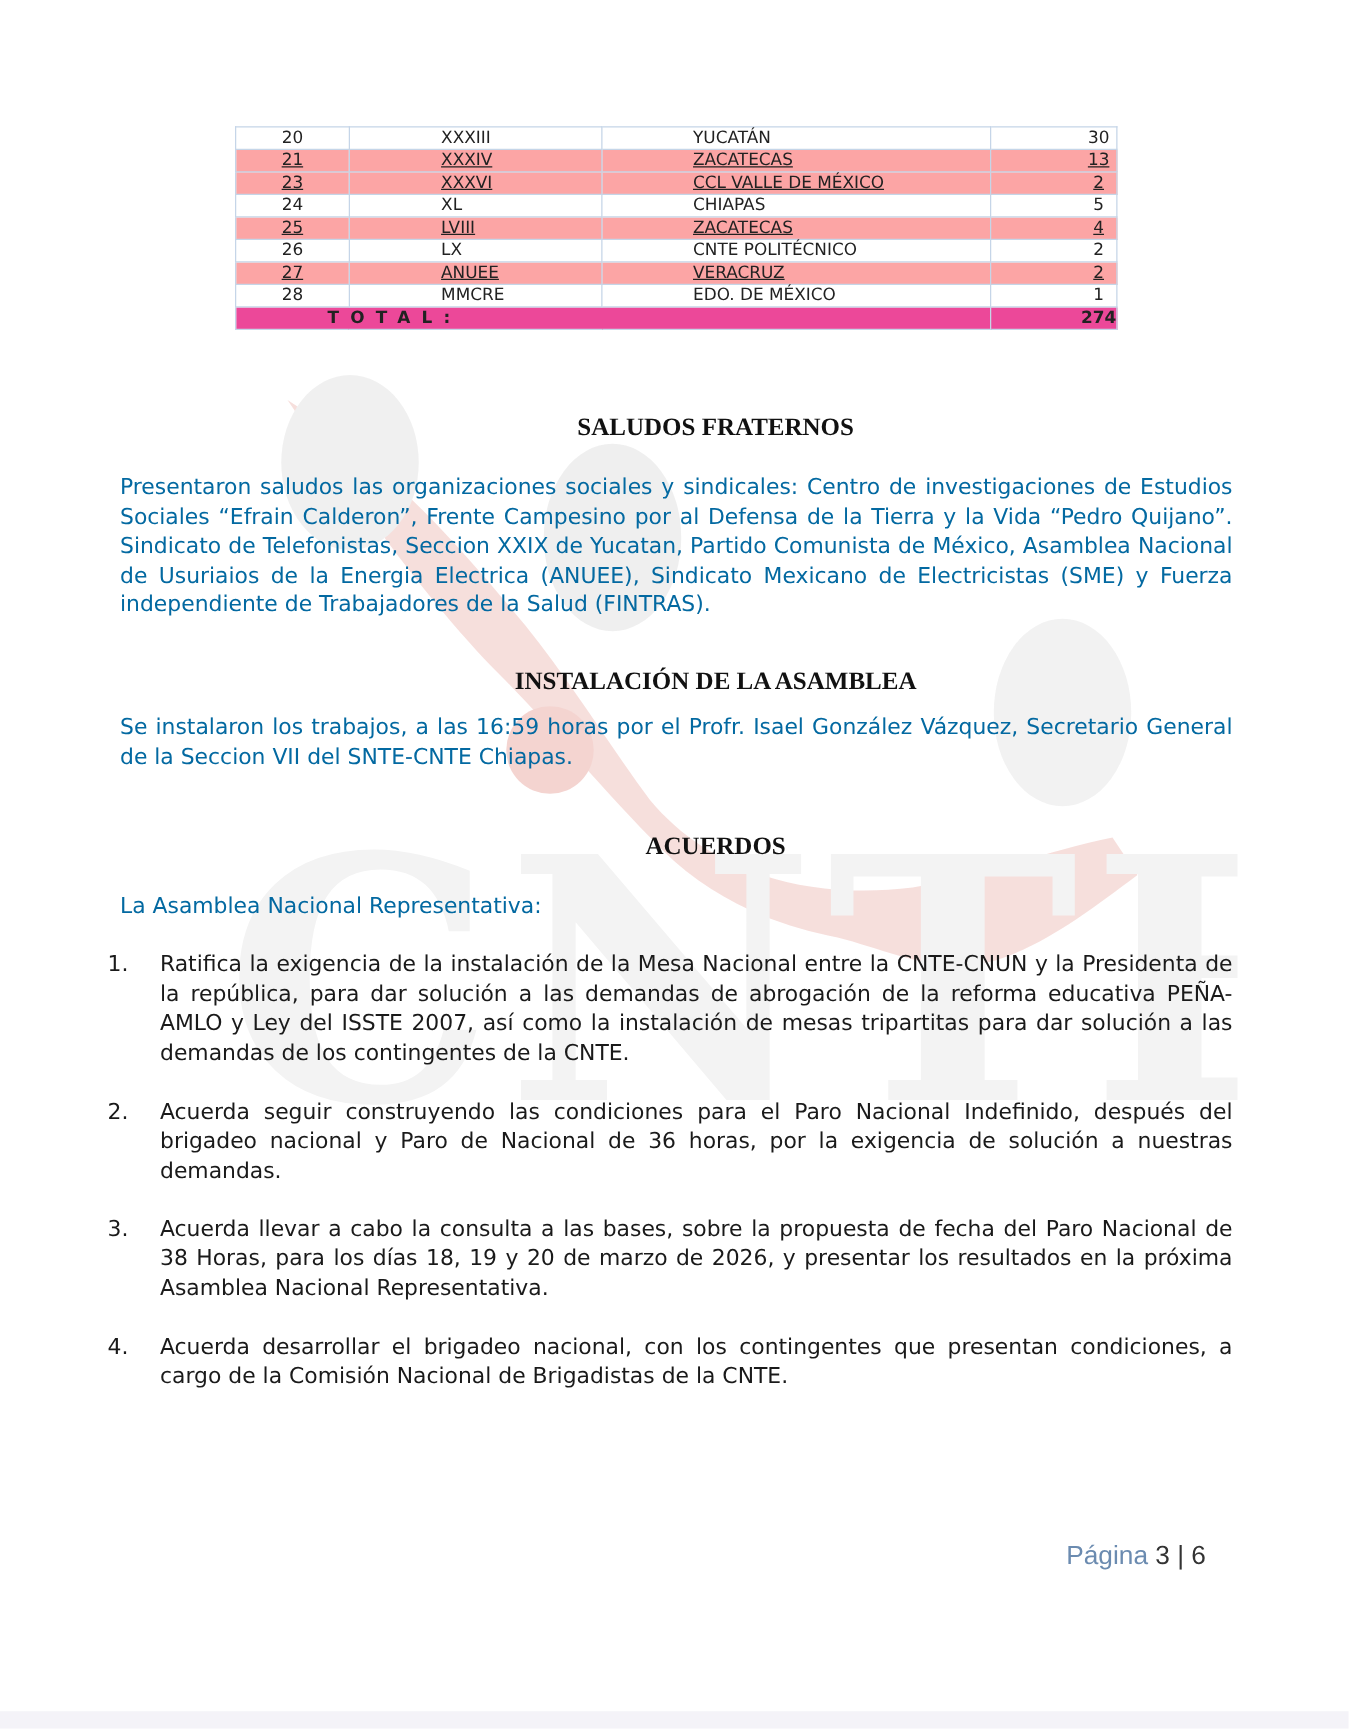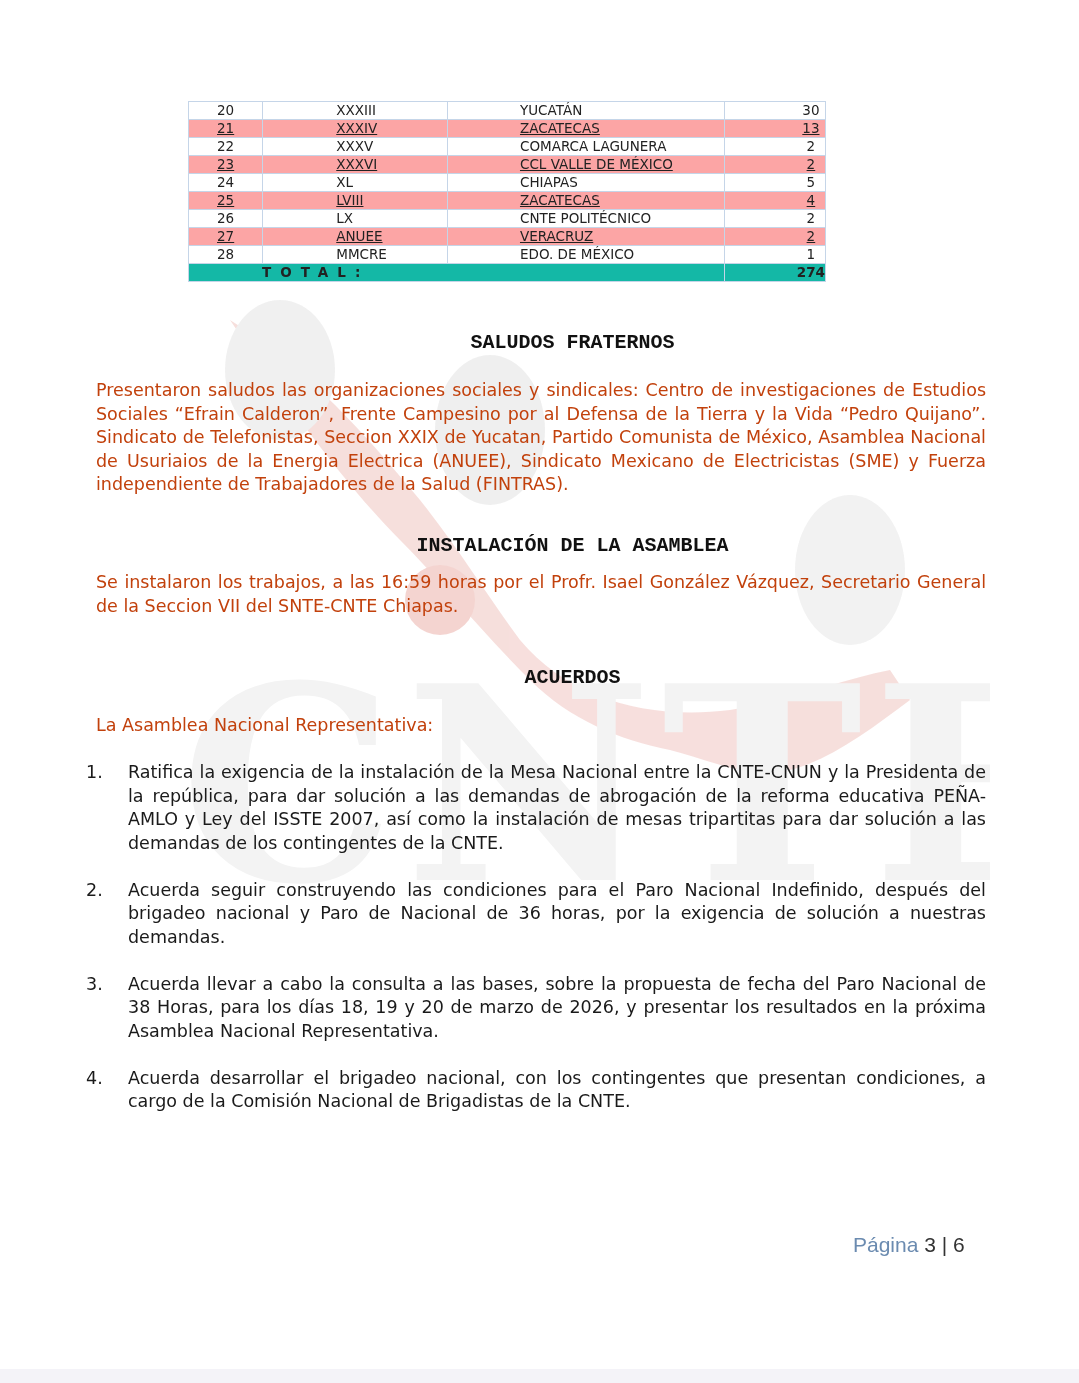--- a/index.html
+++ b/index.html
@@ -4,41 +4,41 @@
   <style>
     html, body { margin: 0; padding: 0; }
     body {
       width: 1079px; height: 1383px; background: #ffffff; position: relative; overflow: hidden;
       font-family: "DejaVu Sans", sans-serif; color: #1a1a1a;
     }
     .watermark { position: absolute; left: 190px; top: 280px; width: 800px; height: 900px; z-index: 0; pointer-events: none; }
     .content { position: absolute; left: 0; top: 0; width: 1079px; z-index: 1; }
 
     table.reg {
-      position: absolute; left: 188px; top: 101px; width: 638px;
+      position: absolute; left: 188px; top: 101px; width: 706px;
       border-collapse: collapse; font-size: 13.5px; line-height: 17px;
       font-family: "DejaVu Sans", sans-serif; color: #222; padding-left: 12px;
     }
     table.reg td { border: 1px solid #c5d5e8; padding: 0; height: 17px; }
     table.reg tr.alt td { background: #fca5a5; text-decoration: underline; }
-    table.reg tr.total td { background: #14b8a6; font-weight: bold; }
+    table.reg tr.total td { background: #ec4899; font-weight: bold; }
     td.c-num { width: 108px; text-align: center; }
     td.c-sec { width: 148px; padding-left: 73px !important; text-align: left; }
     td.c-state { width: 274px; padding-left: 72px !important; text-align: left; }
     td.c-count { text-align: center; padding-left: 72px !important; }
     td.total-label { padding-left: 73px !important; letter-spacing: 9px; }
 
     h2 {
       position: absolute; margin: 0; font-size: 20px; font-weight: bold;
-      font-family: Liberation Mono, monospace; color: #111; text-align: center;
+      font-family: Liberation Serif, serif; color: #111; text-align: center;
       left: 95px; width: 955px;
     }
     p.body {
       position: absolute; margin: 0; left: 96px; width: 890px;
-      font-size: 17.5px; line-height: 23.5px; text-align: justify; color: #c2410c;
+      font-size: 17.5px; line-height: 23.5px; text-align: justify; color: #0369a1;
     }
     ol.acuerdos {
       position: absolute; left: 86px; top: 761px; width: 900px; margin: 0; padding: 0; list-style: none;
       font-size: 17.5px; line-height: 23.5px;
     }
     ol.acuerdos li { position: relative; padding-left: 42px; margin-bottom: 23.5px; text-align: justify; }
     ol.acuerdos li .num { position: absolute; left: 0; top: 0; }
 
     .footer { position: absolute; left: 853px; top: 1233px; font-size: 21px; font-family: "Liberation Sans", sans-serif; }
     .footer .label { color: #6b8bb0; }
@@ -66,26 +66,20 @@
           <td class="c-num">20</td>
           <td class="c-sec">XXXIII</td>
           <td class="c-state">YUCATÁN</td>
           <td class="c-count">30</td>
         </tr>
         <tr class="alt">
           <td class="c-num">21</td>
           <td class="c-sec">XXXIV</td>
           <td class="c-state">ZACATECAS</td>
           <td class="c-count">13</td>
-        </tr>
-        <tr>
-          <td class="c-num">22</td>
-          <td class="c-sec">XXXV</td>
-          <td class="c-state">COMARCA LAGUNERA</td>
-          <td class="c-count">2</td>
         </tr>
         <tr class="alt">
           <td class="c-num">23</td>
           <td class="c-sec">XXXVI</td>
           <td class="c-state">CCL VALLE DE MÉXICO</td>
           <td class="c-count">2</td>
         </tr>
         <tr>
           <td class="c-num">24</td>
           <td class="c-sec">XL</td>

